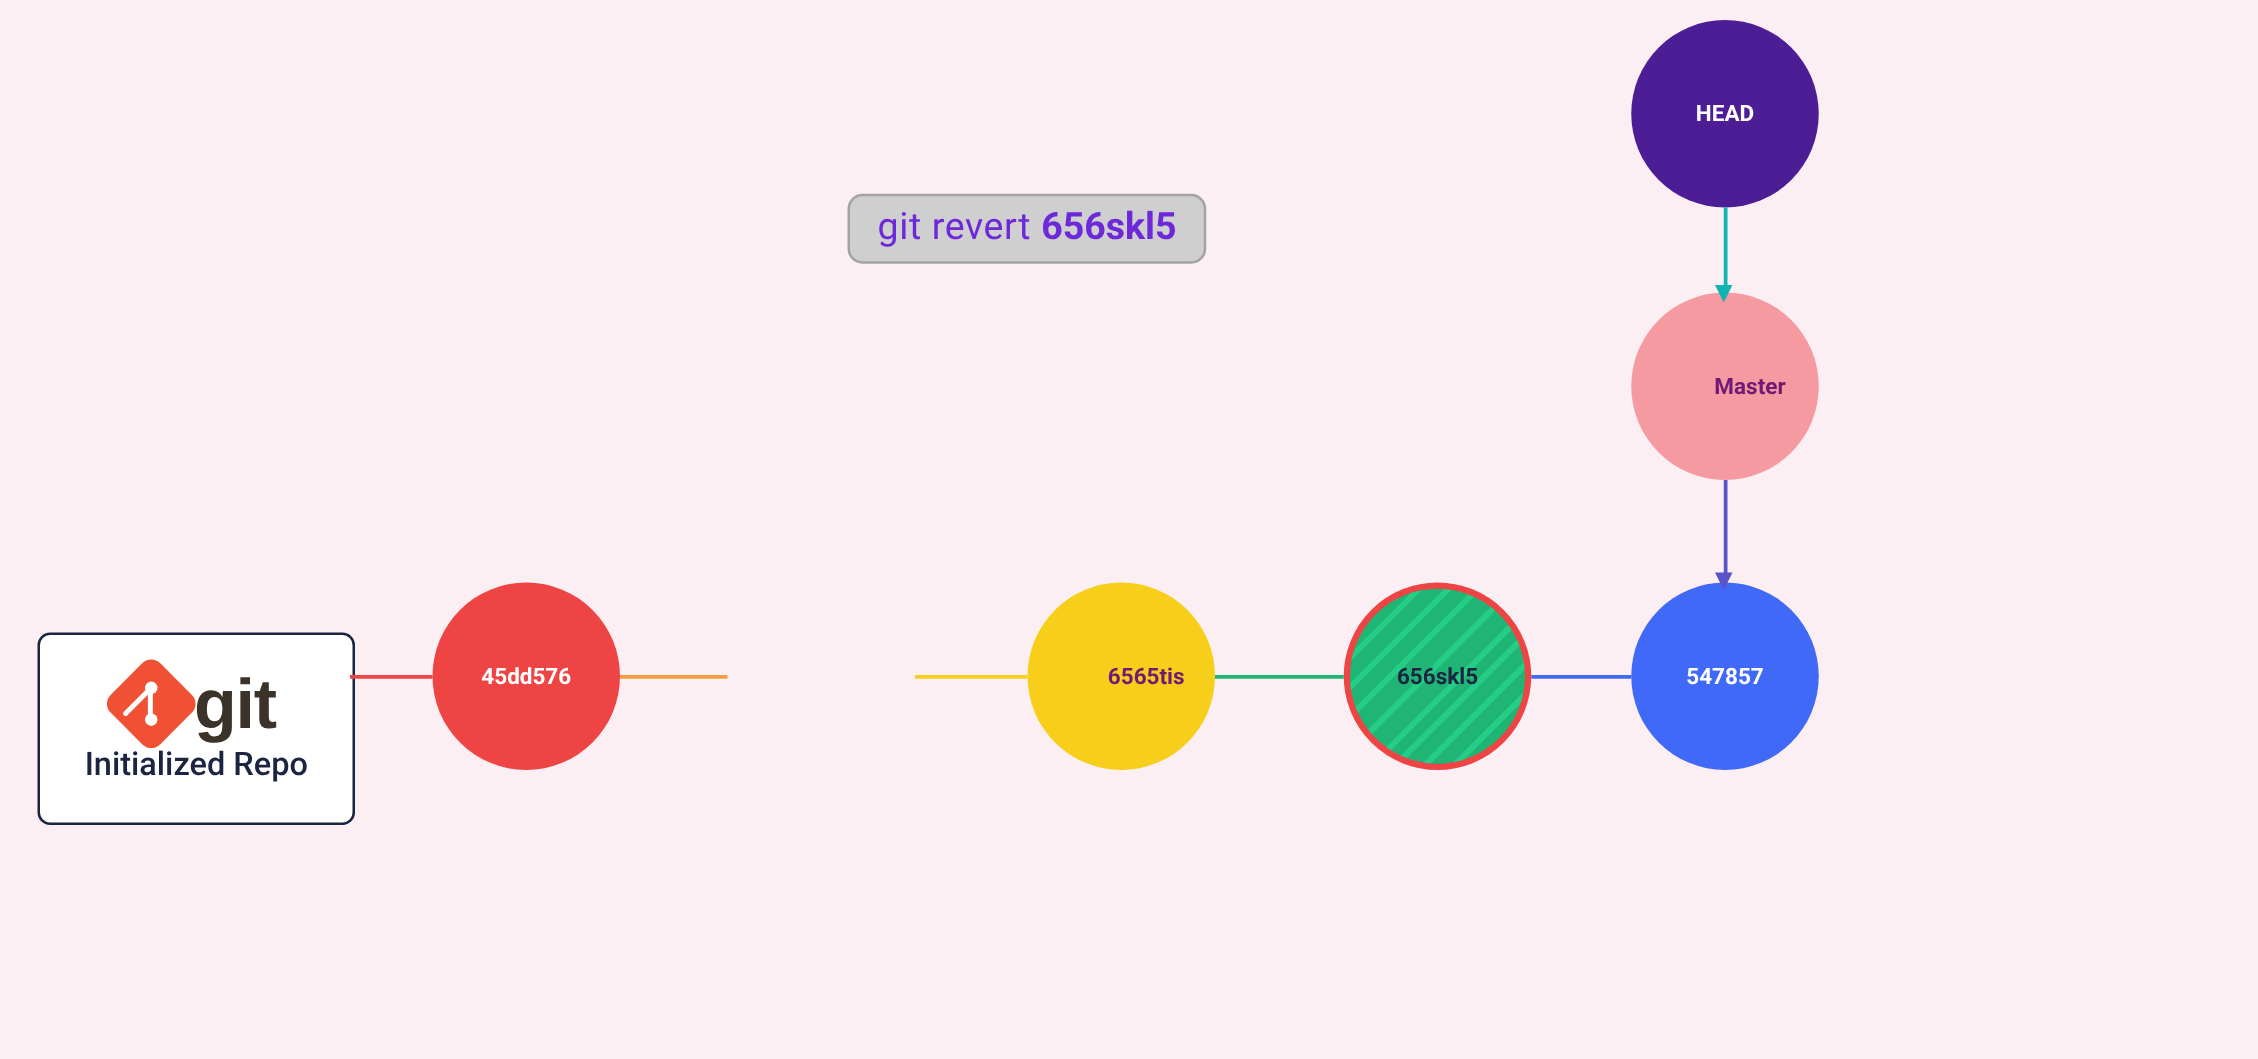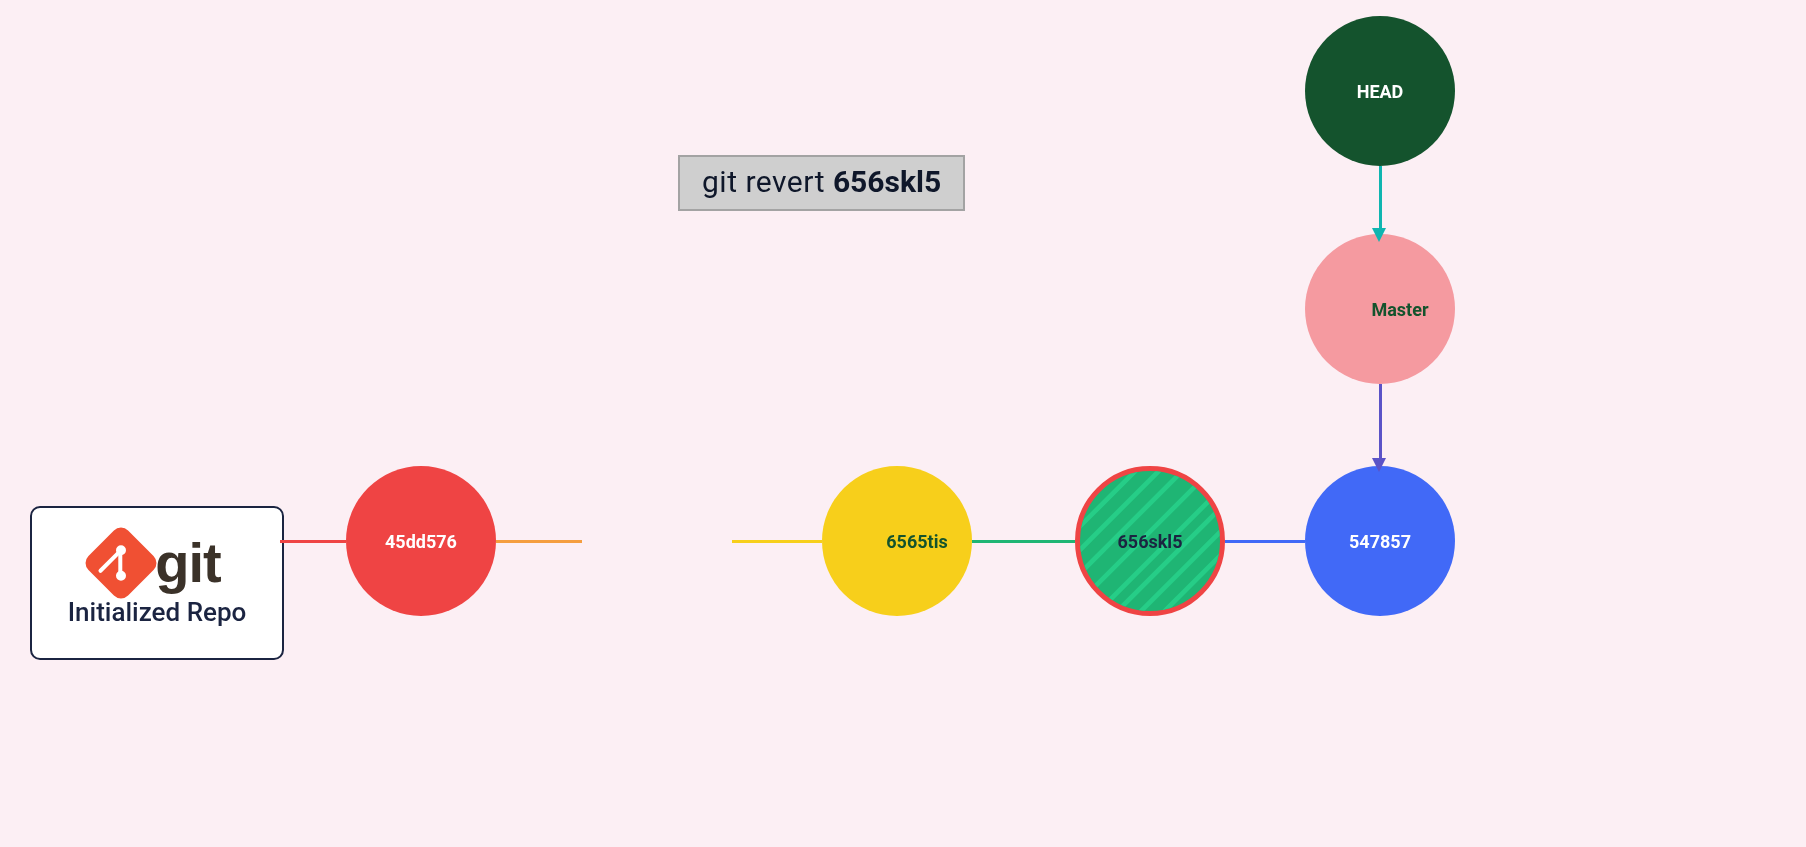--- a/index.html
+++ b/index.html
@@ -14,23 +14,23 @@
   }
   .stage { position: relative; width: 1806px; height: 847px; }
 
   
   .cmd-chip {
     position: absolute;
     left: 678px; top: 155px;
     padding: 10px 22px 12px 22px;
     background: #cfcfcf;
     border: 2px solid #a3a3a3;
-    border-radius: 0;
+    border-radius: 12px;
     font-size: 30px;
-    color: #0f172a;
+    color: #6d28d9;
     line-height: 1;
   }
   .cmd-chip .cmd-prefix { font-weight: 400; letter-spacing: .5px; }
   .cmd-chip .cmd-hash   { font-weight: 700; }
 
   
   .repo-card {
     position: absolute;
     left: 30px; top: 466px;
     width: 250px; height: 150px;
@@ -86,28 +86,28 @@
   
   .node {
     position: absolute;
     width: 150px; height: 150px;
     border-radius: 50%;
     display: flex; align-items: center; justify-content: center;
     font-weight: 700;
   }
   .node span { font-size: 18px; }
   .node.white-label span { color: #fff; }
-  .node.dark-label  span { color: #14532d; margin-left: 40px; }
+  .node.dark-label  span { color: #701a75; margin-left: 40px; }
 
   .node.red    { background: #ef4444; }
   .node.orange { background: #f59e3f; }
   .node.yellow { background: #f7cf1b; }
   .node.blue   { background: #4169f7; }
   .node.pink   { background: #f59aa0; }
-  .node.navy   { background: #14532d; }
+  .node.navy   { background: #4c1d95; }
 
   
   .node.reverted {
     background: #1fb574;
     box-sizing: border-box;
     border: 5px solid #ef4444;
     overflow: hidden;
   }
   .node.reverted span { color:#1b2441; position: relative; z-index: 2; }
   .scribble {

